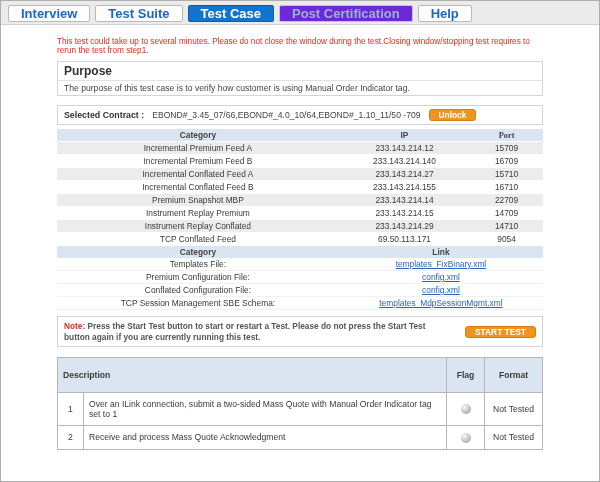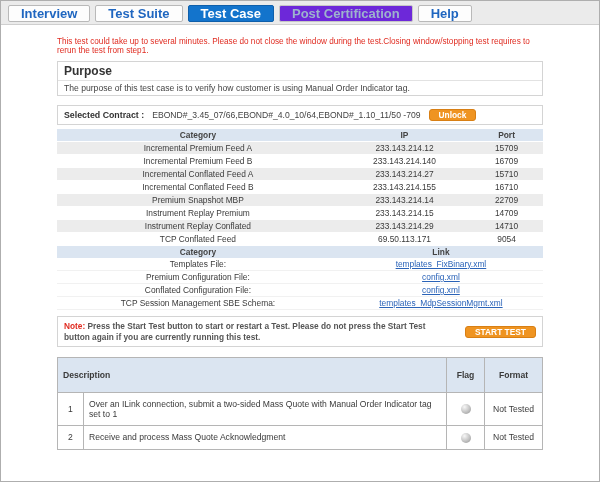--- a/index.html
+++ b/index.html
@@ -29,21 +29,21 @@
   .btn-orange { background:#ef9421; border:1px solid #d87f14; border-radius:3px; color:#fff;
                 font-size:8.4px; font-weight:bold; padding:0 9px; cursor:pointer; font-family:"Liberation Sans",sans-serif; }
 
   table { border-collapse:collapse; width:100%; }
 
   
   .feed-table td, .feed-table th { font-size:8.4px; color:#3a3a3a; text-align:center; padding:1px 4px; height:11px; }
   .feed-table th { background:#dbe5f1; font-weight:bold; color:#444; }
   .feed-table tr.odd td { background:#ececec; }
   .feed-table tr td, .feed-table tr th { border-bottom:1px solid #fff; }
-  .col-cat { width:58%; } .col-ip { width:27%; } .col-port { width:15%; }
+  .col-cat { width:58%; } .col-ip { width:27%; } .col-port { width:15%;font-family:Liberation Serif, serif; }
 
   
   .link-table td, .link-table th { font-size:8.4px; color:#3a3a3a; text-align:center; padding:1px 4px; height:12px; }
   .link-table th { background:#dbe5f1; font-weight:bold; color:#444; }
   .link-table td { border-bottom:1px solid #f1f1f1; }
   .link-table a { color:#2a63b8; text-decoration:underline; }
   .col-lcat { width:58%; } .col-link { width:42%; }
 
   
   .note-box { border:1px solid #d4d4d4; display:flex; align-items:center; padding:4px 6px; margin:6px 0 10px; }

